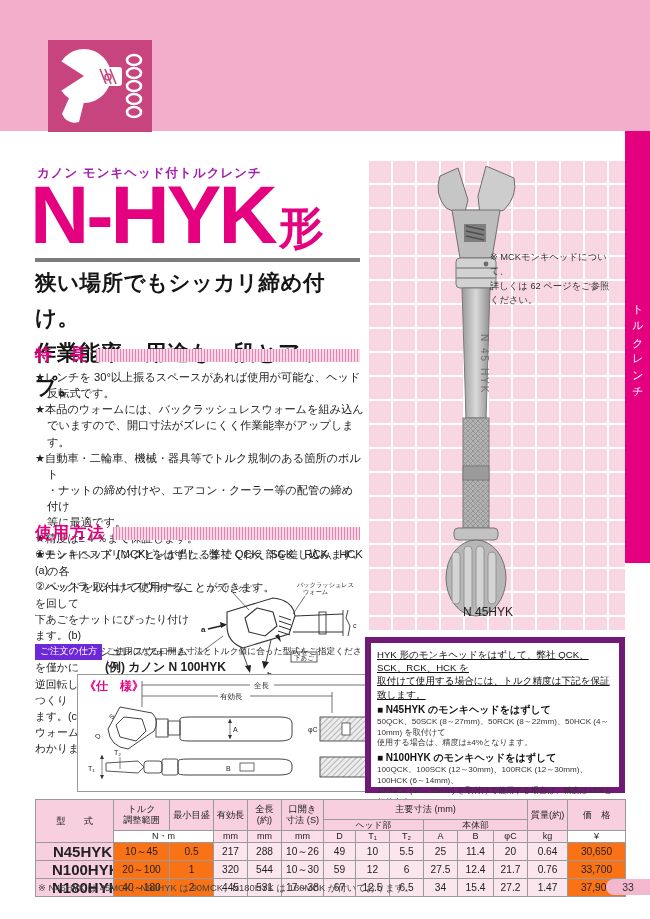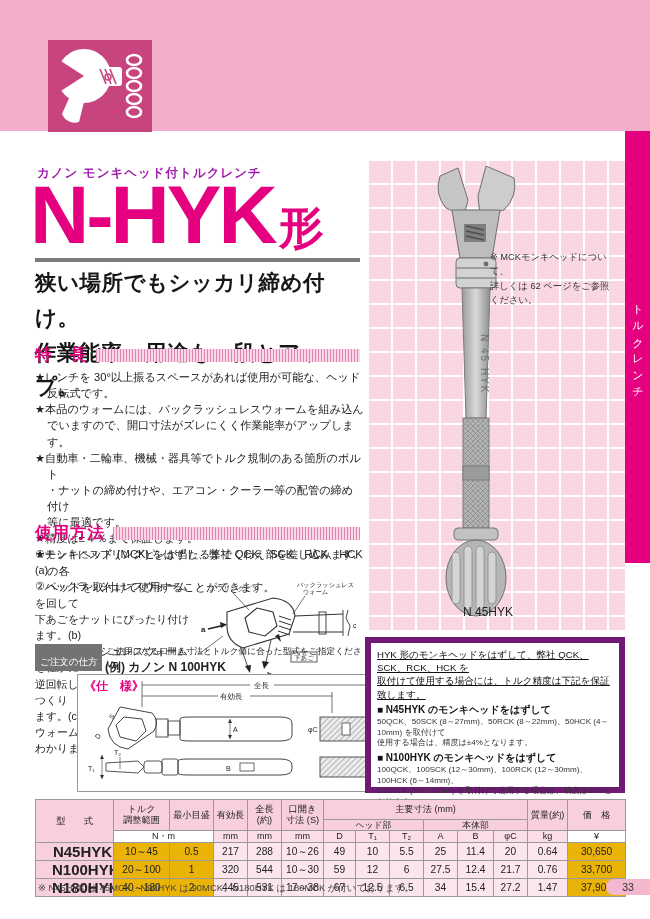--- a/index.html
+++ b/index.html
@@ -37,21 +37,21 @@
   .features { position:absolute; left:35px; top:369px; width:329px; list-style:none; }
   .features li { font-size:11.2px; line-height:1.44; color:#222; white-space:pre-line;
                  padding-left:12px; text-indent:-12px; }
 
   .usage-wrap { position:absolute; left:35px; top:546px; width:330px; font-size:10.8px; color:#222; }
   .usage-step { line-height:1.5; white-space:pre-line; }
   .usage-diagram { float:right; width:172px; height:100px; margin:2px 0 0 2px; }
   .usage-diagram svg { width:100%; height:100%; }
 
   .order-row { position:absolute; left:35px; top:644px; width:330px; display:flex; align-items:flex-start; }
-  .order-badge { background:#737373; color:#fff; font-size:9.5px; padding:12px 5px 2px; white-space:nowrap; }
+  .order-badge { background:#6d28d9; color:#fff; font-size:9.5px; padding:1px 5px 2px; white-space:nowrap; }
   .order-text { font-size:8.7px; color:#222; margin-left:4px; line-height:1.4; padding-top:1px; }
   .order-example { position:absolute; left:105px; top:659px; font-size:12px; color:#222;font-weight:bold; }
 
   .spec-box { position:absolute; left:37px; top:674px; width:322px; height:118px; border:1px solid #999; background:#fff;margin-left:40px; }
   .spec-title { position:absolute; left:6px; top:3px; color:#e5007f; font-size:12px; font-weight:bold; }
   .spec-box svg { position:absolute; left:2px; top:2px; width:316px; height:112px; }
 
   
   .photo-area { position:absolute; left:368px; top:160px; width:257px; height:470px;
        background-color:#f8d7e3;
@@ -74,21 +74,21 @@
   .spec-table-wrap { position:absolute; left:35px; top:799px; width:590px; }
   table { border-collapse:collapse; width:590px; table-layout:fixed; border:1.5px solid #777; }
   th,td { border:1px solid #9a9a9a; text-align:center; vertical-align:middle; overflow:hidden; }
   th { background:#f7cfdf; font-size:9.2px; font-weight:normal; color:#222; line-height:1.15; }
   tr.h1 th { height:20px; }
   tr.h2 th { height:10px; font-size:8.8px; }
   tr.h3 th { height:12px; font-size:9px; }
   td { height:17px; font-size:10.2px; color:#222; }
   td.model { background:#f7cfdf; font-weight:bold; font-size:15px;padding-left:16px; }
   .p { background:#fce6ee; }
-  .w { background:#eab308; }
+  .w { background:#f97316; }
   th.wc { background:#fff; }
   th.pc { background:#fbdce9; }
   .pre { white-space:pre-line; }
 
   .footnote { position:absolute; left:38px; top:882px; font-size:9.4px; color:#444; }
   .page-pill { position:absolute; left:606px; top:879px; width:44px; height:16px; background:#f3b7ce;
                border-radius:8px 0 0 8px; display:flex; align-items:center; justify-content:center;
                font-size:10.5px; color:#333; }
 
   text { font-family:"Liberation Sans","DejaVu Sans",sans-serif; }

